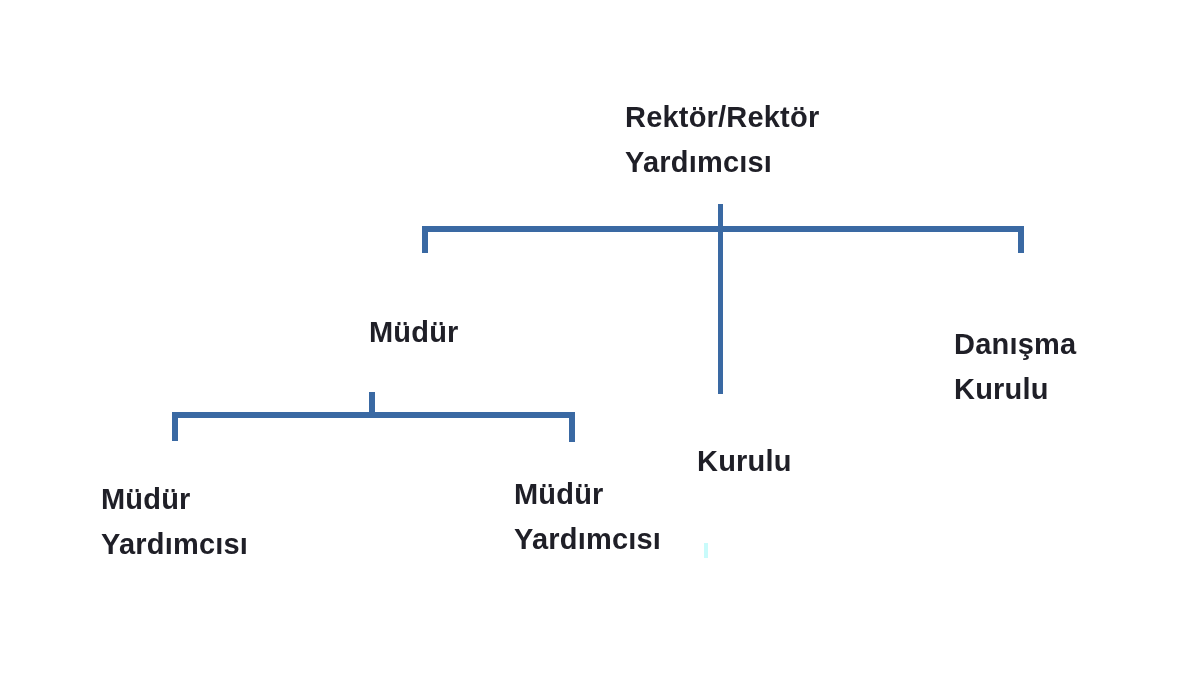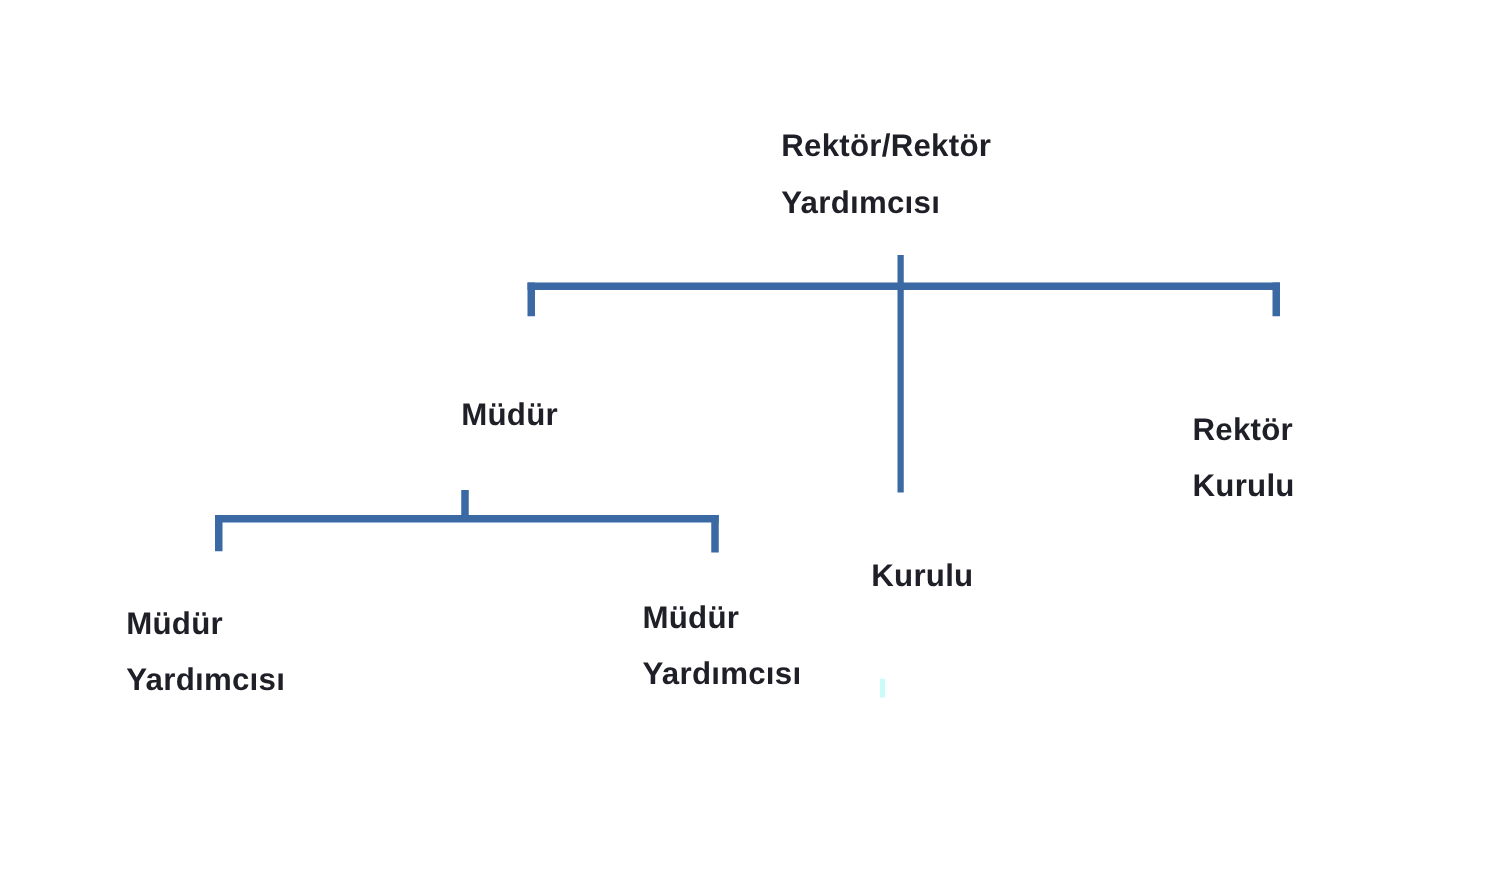--- a/index.html
+++ b/index.html
@@ -11,21 +11,21 @@
     position: relative;
     width: 1198px;
     height: 700px;
     background: var(--bg, #ffffff);
     overflow: hidden;
     font-family: "Liberation Sans", "DejaVu Sans", sans-serif;
   }
   
   .node {
     position: absolute;
-    font-size: 25px;
+    font-size: 29px;
     line-height: 45px;
     font-weight: 700;
     color: var(--text, #1f1f27);
     white-space: nowrap;
     letter-spacing: 0.2px;
     filter: blur(0.3px);
   }
   .node div { min-height: 45px; }
   
   .edge {
@@ -73,21 +73,21 @@
   <div class="node" id="node-rektor">
     <div>Rektör/Rektör</div>
     <div>Yardımcısı</div>
   </div>
 
   <div class="node" id="node-mudur">
     <div>Müdür</div>
   </div>
 
   <div class="node" id="node-danisma">
-    <div>Rektör</div>
+    <div>Danışma</div>
     <div>Kurulu</div>
   </div>
 
   <div class="node" id="node-yonetim">
     <div>Kurulu</div>
   </div>
 
   <div class="node" id="node-mudur-yardimcisi-1">
     <div>Müdür</div>
     <div>Yardımcısı</div>

